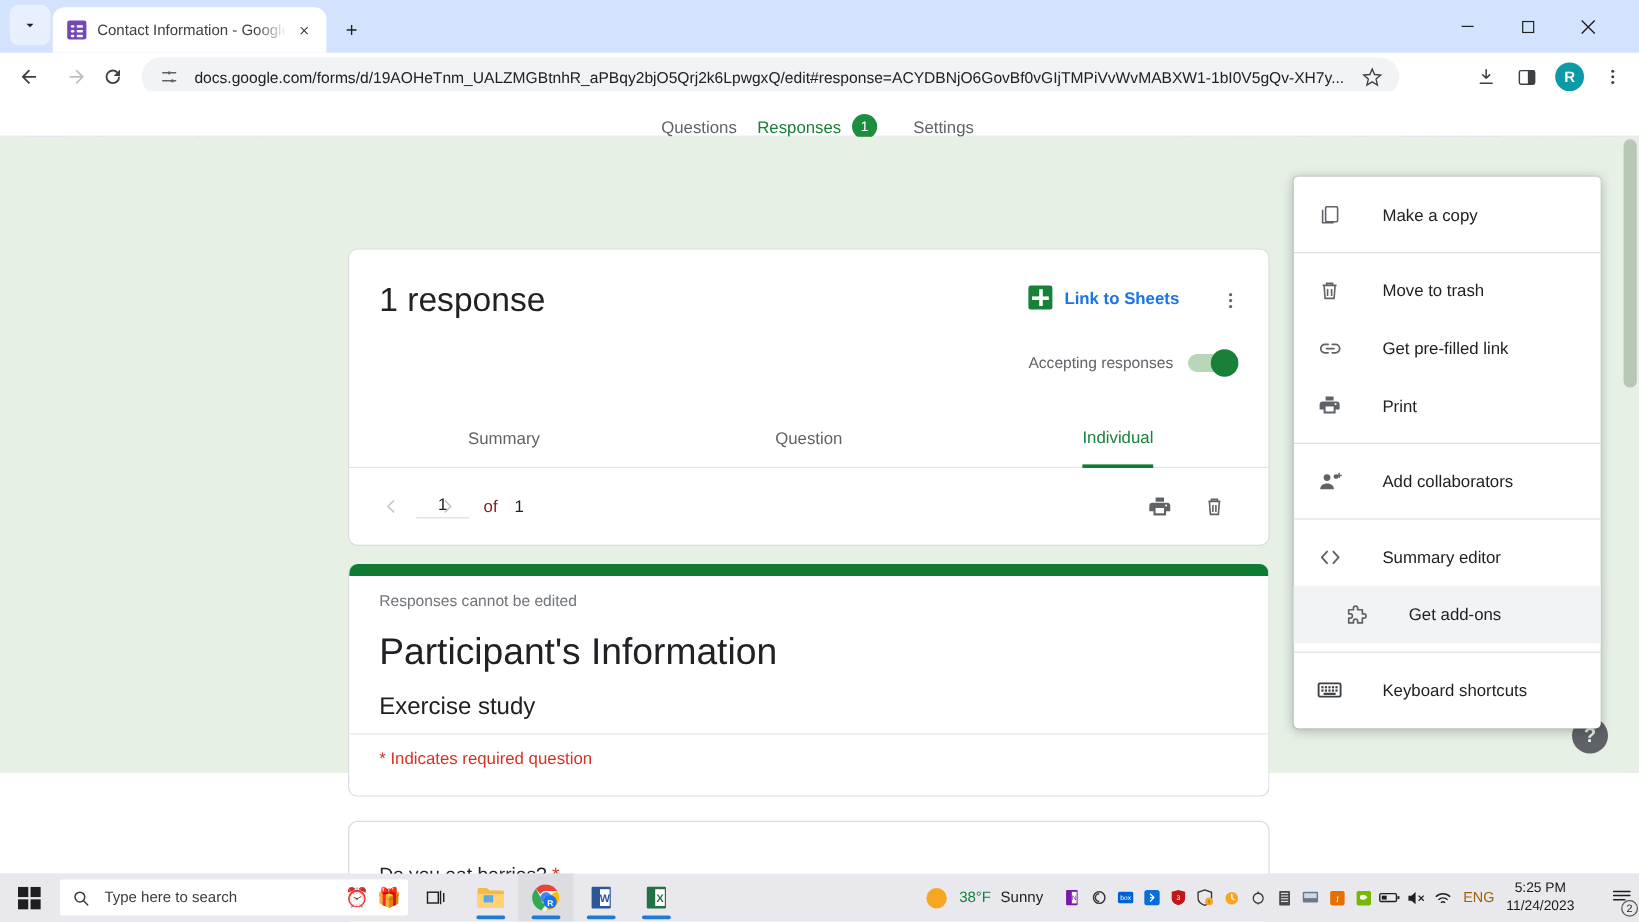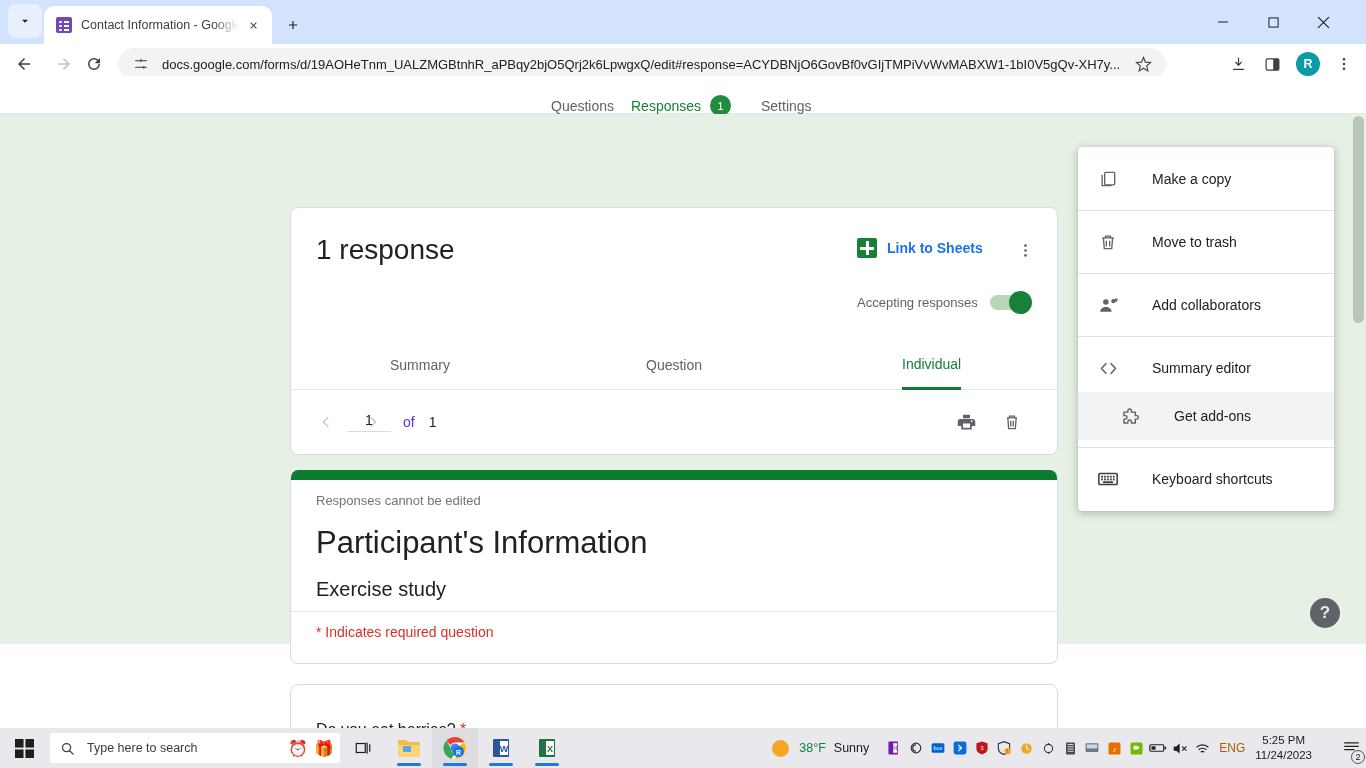--- a/index.html
+++ b/index.html
@@ -247,21 +247,21 @@
   .pg-arrow {
     width: 30px; height: 30px; display: flex; align-items: center;
     justify-content: center; cursor: pointer;
   }
   .pg-arrow-prev { margin-left: 20px; }
   .pg-input {
     width: 44px; margin-left: 6px; border: none; border-bottom: 1px solid #dadce0;
     text-align: center; font-size: 14px; color: #202124; outline: none;
     font-family: "Liberation Sans", sans-serif; padding-bottom: 3px; background: transparent;
   }
-  .pg-of { margin-left: 12px; font-size: 14px; color: #6d28d9; }
+  .pg-of { margin-left: 12px; font-size: 14px; color: #7f1d1d; }
   .pg-total { margin-left: 14px; font-size: 14px; color: #202124; }
   .pg-spacer { flex: 1; }
   .pg-icon {
     width: 34px; height: 34px; display: flex; align-items: center;
     justify-content: center; cursor: pointer;
   }
   .pg-print { margin-right: 12px; }
   .pg-delete { margin-right: 28px; }
 
   
@@ -660,21 +660,37 @@
 
     <div class="menu-item">
       <span class="menu-ico">
         <svg width="20" height="20" viewBox="0 0 24 24" fill="none" stroke="#5f6368" stroke-width="1.6">
           <path d="M5 7h14M9 7V5h6v2M6.5 7l1 13h9l1-13M10 10.5v7M14 10.5v7"></path>
         </svg>
       </span>
       <span>Move to trash</span>
     </div>
 
-
+    <div class="menu-item">
+      <span class="menu-ico">
+        <svg width="21" height="21" viewBox="0 0 24 24" fill="none" stroke="#5f6368" stroke-width="1.7" stroke-linecap="round">
+          <path d="M10 8H7a4 4 0 000 8h3M14 8h3a4 4 0 010 8h-3M8.5 12h7"></path>
+        </svg>
+      </span>
+      <span>Get pre-filled link</span>
+    </div>
+
+    <div class="menu-item">
+      <span class="menu-ico">
+        <svg width="20" height="20" viewBox="0 0 24 24" fill="#5f6368">
+            <path d="M19 8H5a3 3 0 00-3 3v5h4v4h12v-4h4v-5a3 3 0 00-3-3zM8 18v-5h8v5H8zm10-6.5a1 1 0 110-2 1 1 0 010 2zM16 3H8v4h8V3z"></path>
+          </svg>
+      </span>
+      <span>Print</span>
+    </div>
     <div class="menu-sep"></div>
 
     <div class="menu-item">
       <span class="menu-ico">
         <svg width="21" height="21" viewBox="0 0 24 24" fill="#5f6368">
           <circle cx="9" cy="8" r="3.2"></circle>
             <path d="M2.5 19c0-3.3 3-5.3 6.5-5.3s6.5 2 6.5 5.3H2.5z"></path>
           <circle cx="17.5" cy="7" r="2.3"></circle>
             <path d="M19.8 3.4h1.4v1.8H23v1.4h-1.8v1.8h-1.4V6.6H18V5.2h1.8z"></path>
         </svg>

